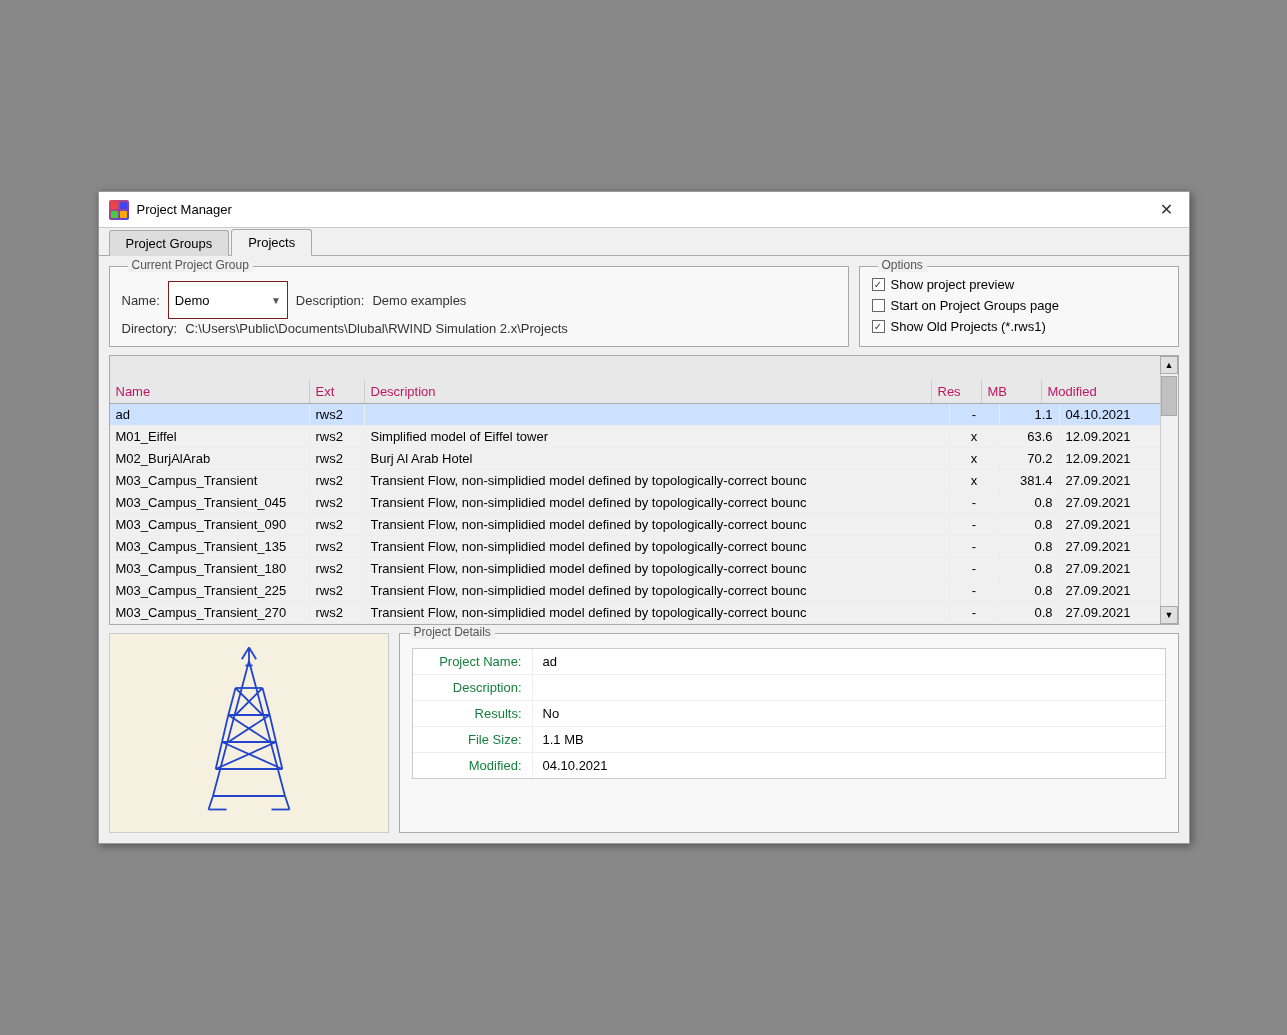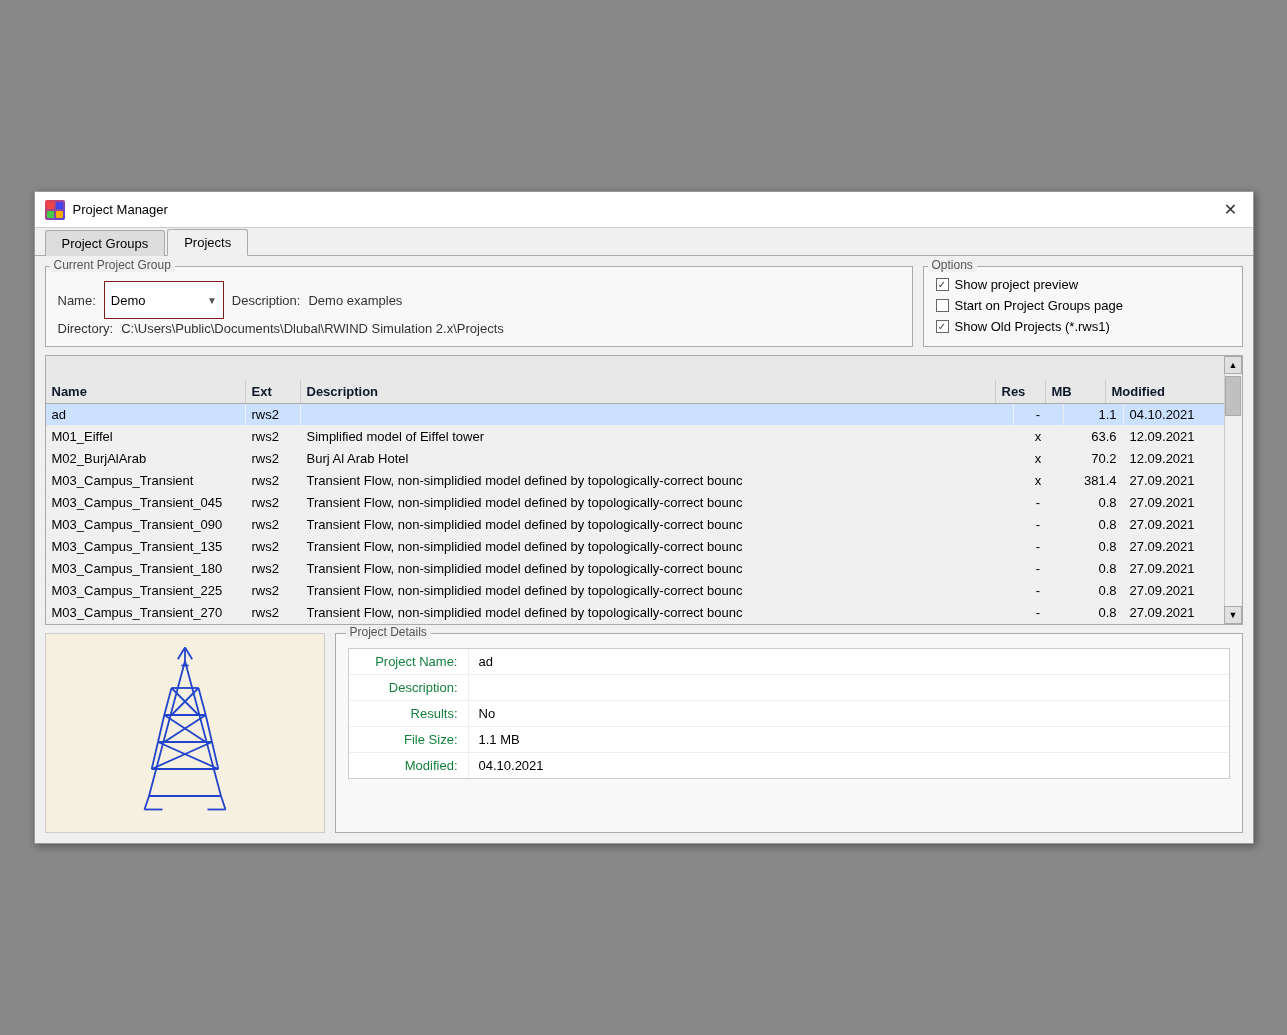--- a/index.html
+++ b/index.html
@@ -6,21 +6,21 @@
     body {
       background: #888;
       display: flex;
       align-items: center;
       justify-content: center;
       min-height: 100vh;
       font-family: 'Segoe UI', Tahoma, Geneva, Verdana, sans-serif;
       font-size: 13px;
     }
     .window {
-      width: 1220px;
+      width: 1092px;
       background: #f0f0f0;
       border: 1px solid #999;
       box-shadow: 2px 2px 8px rgba(0,0,0,0.4);
     }
     .title-bar {
       background: #fff;
       border-bottom: 1px solid #ccc;
       display: flex;
       align-items: center;
       justify-content: space-between;
@@ -102,21 +102,21 @@
     .group-box {
       border: 1px solid #aaa;
       background: #f8f8f8;
       padding: 8px 12px 10px;
       position: relative;
       flex: 1;
     }
     .group-box-title {
       position: absolute;
       top: -9px;
-      left: 4px;
+      left: 18px;
       background: #f0f0f0;
       padding: 0 4px;
       font-size: 12px;
       color: #555;
     }
     .group-box-right {
       border: 1px solid #aaa;
       background: #f8f8f8;
       padding: 4px 12px 10px;
       position: relative;
@@ -191,22 +191,22 @@
     }
     .table-header {
       display: grid;
       grid-template-columns: 200px 55px 1fr 50px 60px 100px 18px;
       background: #e8e8e8;
       border-bottom: 1px solid #aaa;
     }
     .th {
       padding: 4px 6px;
       border-right: 1px solid #ccc;
-      font-weight: bold;
-      color: #0f172a;
+      font-weight: normal;
+      color: #be185d;
       white-space: nowrap;
       margin-top: 24px;
     }
     .th:last-child { border-right: none; }
     .table-body {
       overflow-y: auto;
       max-height: 260px;
     }
     .table-row {
       display: grid;

